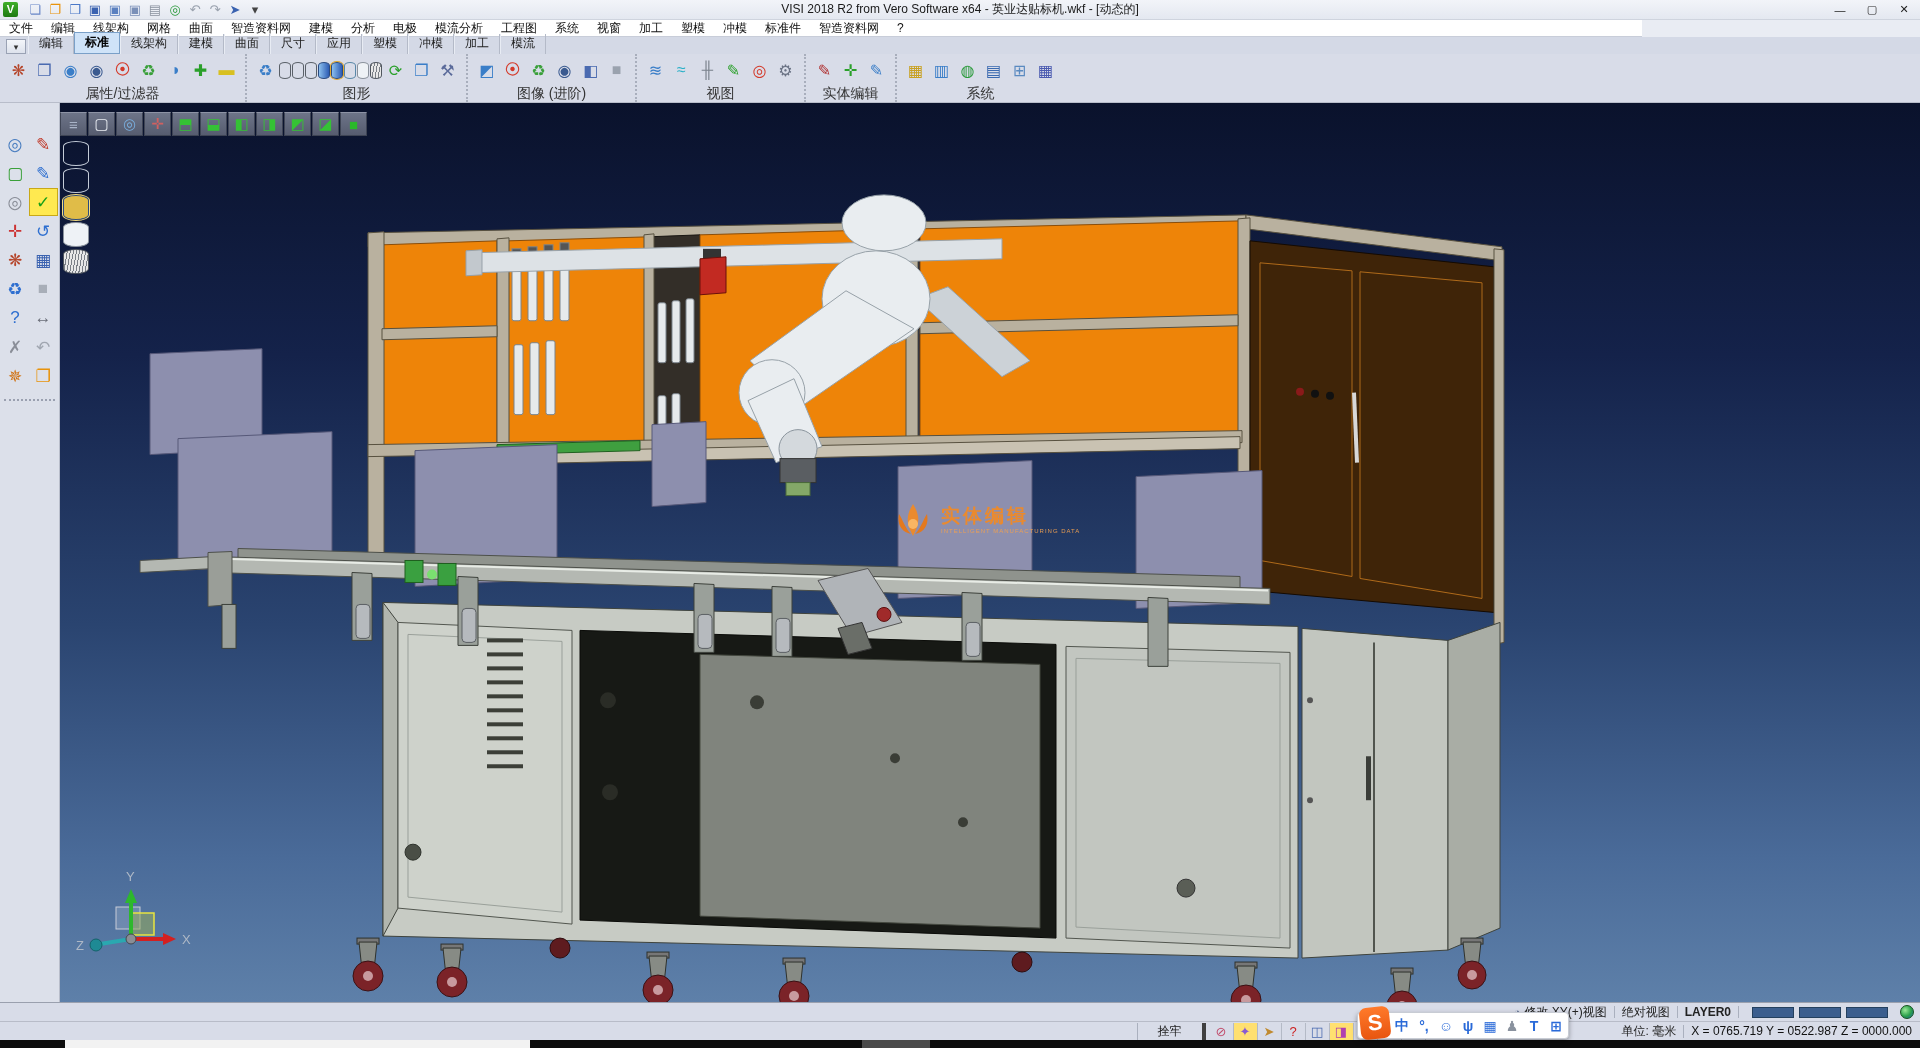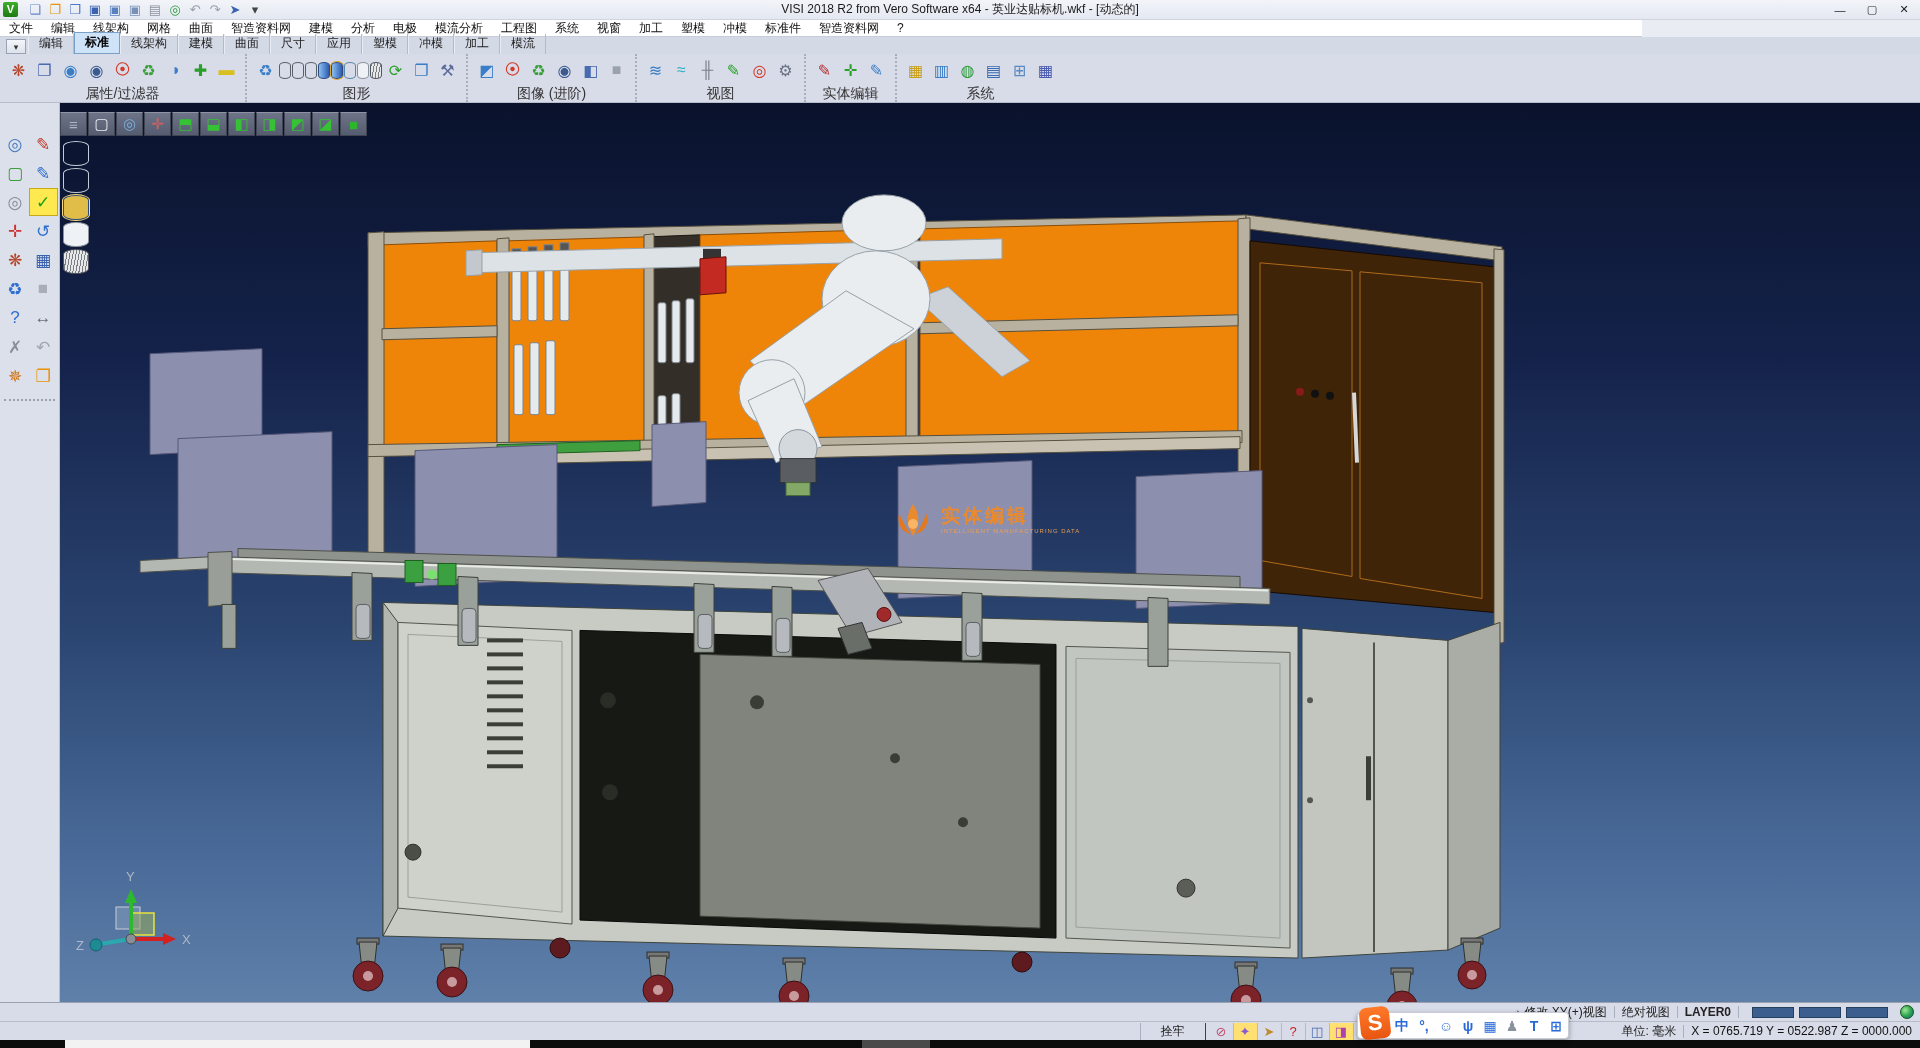--- a/index.html
+++ b/index.html
@@ -78,21 +78,21 @@
   .statusA{position:absolute;left:0;top:1002px;width:1920px;height:19px;background:#d8dce8;border-top:1px solid #9aa0ae;display:flex;align-items:center;justify-content:flex-end;padding-right:6px;font-size:12px;color:#222;}
   .statusA .vsep{width:1px;height:12px;background:#aab0be;margin:0 7px;}
   .hint-ic{color:#6a7a9a;font-size:11px;margin-right:4px;}
   .layer{font-weight:bold;}
   .swatches{display:flex;gap:5px;margin:0 6px;}
   .swatch{width:42px;height:11px;background:#3b5e8e;border:1px solid #24405e;}
   .globe{width:14px;height:14px;border-radius:50%;background:radial-gradient(circle at 35% 35%,#9ae898,#2aa04a 55%,#1a66b0);border:1px solid #14501c;margin-left:6px;}
 
   .statusB{position:absolute;left:0;top:1021px;width:1920px;height:19px;background:#d8dce8;border-top:1px solid #b8bcc8;display:flex;align-items:center;justify-content:flex-end;padding-right:8px;font-size:12px;color:#222;}
   .statusB .vsep{width:1px;height:13px;background:#aab0be;margin:0 7px;}
-  .lock{padding:0 20px;border-left:1px solid #aab0be;border-right:1px solid #404040;}
+  .lock{padding:0 20px;border-left:1px solid #aab0be;border-right:4px solid #404040;}
   .sb-icons{display:flex;align-items:center;margin:0 4px;}
   .si{width:24px;height:17px;display:flex;align-items:center;justify-content:center;font-size:13px;border-right:1px solid #b4bac6;}
   .si.sel{background:#ffe070;}
   .scale-txt{color:#444;margin-right:100px;}
   .coords{color:#111;}
 
   
   .ime{position:absolute;left:1357px;top:1012px;width:212px;height:27px;background:#fff;border:1px solid #c8ccd4;border-radius:4px;box-shadow:0 2px 5px rgba(0,0,0,.35);display:flex;align-items:center;z-index:50;padding-left:34px;}
   .ime-logo{position:absolute;left:2px;top:-6px;width:30px;height:32px;background:linear-gradient(#ff7a2a,#e85510);color:#fff;font-weight:bold;font-size:22px;line-height:32px;text-align:center;border-radius:7px;transform:rotate(-6deg);}
   .ime-icons{display:flex;align-items:center;gap:2px;}

